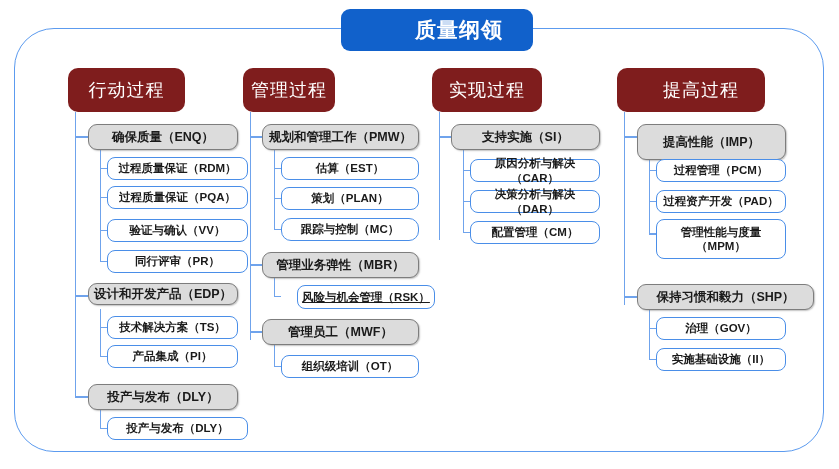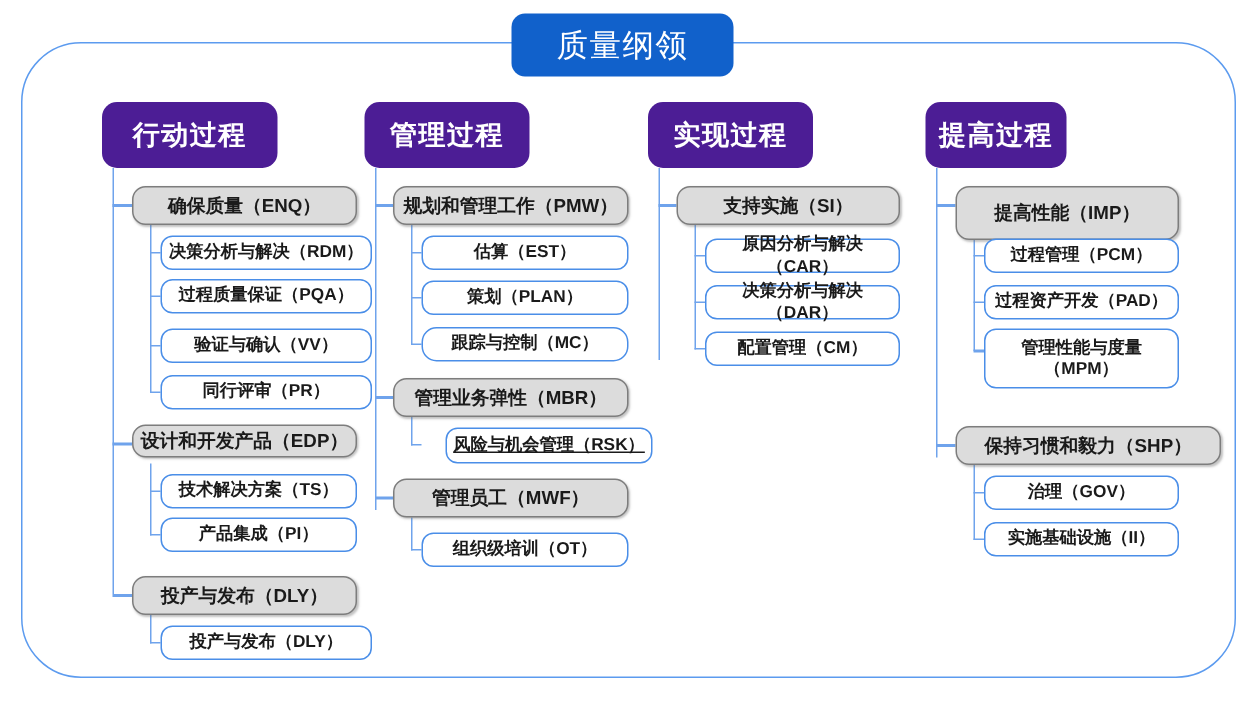--- a/index.html
+++ b/index.html
@@ -22,35 +22,36 @@
   }
 
   
   .root-title{
     position:absolute;
     left:341px;top:9px;width:148px;height:42px;
     background:#1161CB;
     border-radius:9px;
     color:#ffffff;
     font-size:21px;
-    font-weight:400;
+    font-weight:700;
     letter-spacing:1px;
     display:flex;align-items:center;justify-content:center;
     z-index:5;
+    padding-left:44px;
   }
 
   
   .col-header{
     position:absolute;
     height:44px;
-    background:#4c1d95;
+    background:#7f1d1d;
     border-radius:10px;
     color:#ffffff;
     font-size:18px;
-    font-weight:700;
+    font-weight:400;
     letter-spacing:1px;
     display:flex;align-items:center;justify-content:center;
     z-index:4;
   }
 
   
   .vline{position:absolute;width:1.4px;background:#6FA3EC;z-index:1;}
   .hline{position:absolute;height:1.4px;background:#6FA3EC;z-index:1;}
 
   
@@ -95,40 +96,40 @@
 
   <div class="root-title">质量纲领</div>
 
   <div id="tree-layer">
       <div class="col-header" style="left: 68px; top: 68px; width: 117px;">行动过程</div>
       <div class="vline" style="left: 75px; top: 112px; height: 284px;"></div>
       <div class="hline" style="left: 75px; top: 136.3px; width: 13px;"></div>
       <div class="grp-box" style="left: 88px; top: 124px; width: 150px; height: 26px;">确保质量（ENQ）</div>
       <div class="vline" style="left: 100px; top: 150px; height: 111.5px;"></div>
       <div class="hline" style="left: 100px; top: 167.8px; width: 7px;"></div>
-      <div class="leaf-box" style="left: 107px; top: 157px; width: 141px; height: 23px;">决策分析与解决（RDM）</div>
+      <div class="leaf-box" style="left: 107px; top: 157px; width: 141px; height: 23px;">过程质量保证（RDM）</div>
       <div class="hline" style="left: 100px; top: 196.8px; width: 7px;"></div>
       <div class="leaf-box" style="left: 107px; top: 186px; width: 141px; height: 23px;">过程质量保证（PQA）</div>
       <div class="hline" style="left: 100px; top: 229.8px; width: 7px;"></div>
       <div class="leaf-box" style="left: 107px; top: 219px; width: 141px; height: 23px;">验证与确认（VV）</div>
       <div class="hline" style="left: 100px; top: 260.8px; width: 7px;"></div>
       <div class="leaf-box" style="left: 107px; top: 250px; width: 141px; height: 23px;">同行评审（PR）</div>
       <div class="hline" style="left: 75px; top: 295.3px; width: 13px;"></div>
       <div class="grp-box" style="left: 88px; top: 283px; width: 150px; height: 22px;">设计和开发产品（EDP）</div>
       <div class="vline" style="left: 100px; top: 309px; height: 47.5px;"></div>
       <div class="hline" style="left: 100px; top: 326.8px; width: 7px;"></div>
       <div class="leaf-box" style="left: 107px; top: 316px; width: 131px; height: 23px;">技术解决方案（TS）</div>
       <div class="hline" style="left: 100px; top: 355.8px; width: 7px;"></div>
       <div class="leaf-box" style="left: 107px; top: 345px; width: 131px; height: 23px;">产品集成（PI）</div>
       <div class="hline" style="left: 75px; top: 396.3px; width: 13px;"></div>
       <div class="grp-box" style="left: 88px; top: 384px; width: 150px; height: 26px;">投产与发布（DLY）</div>
       <div class="vline" style="left: 100px; top: 410px; height: 18.5px;"></div>
       <div class="hline" style="left: 100px; top: 427.8px; width: 7px;"></div>
       <div class="leaf-box" style="left: 107px; top: 417px; width: 141px; height: 23px;">投产与发布（DLY）</div>
-      <div class="col-header" style="left: 243px; top: 68px; width: 110px;">管理过程</div>
+      <div class="col-header" style="left: 243px; top: 68px; width: 92px;">管理过程</div>
       <div class="vline" style="left: 250px; top: 112px; height: 228px;"></div>
       <div class="hline" style="left: 250px; top: 136.3px; width: 12px;"></div>
       <div class="grp-box" style="left: 262px; top: 124px; width: 157px; height: 26px;">规划和管理工作（PMW）</div>
       <div class="vline" style="left: 274px; top: 150px; height: 79.5px;"></div>
       <div class="hline" style="left: 274px; top: 167.8px; width: 7px;"></div>
       <div class="leaf-box" style="left: 281px; top: 157px; width: 138px; height: 23px;">估算（EST）</div>
       <div class="hline" style="left: 274px; top: 197.8px; width: 7px;"></div>
       <div class="leaf-box" style="left: 281px; top: 187px; width: 138px; height: 23px;">策划（PLAN）</div>
       <div class="hline" style="left: 274px; top: 228.8px; width: 7px;"></div>
       <div class="leaf-box" style="left: 281px; top: 218px; width: 138px; height: 23px; border-radius: 10px;">跟踪与控制（MC）</div>
@@ -146,21 +147,21 @@
       <div class="vline" style="left: 439px; top: 112px; height: 128px;"></div>
       <div class="hline" style="left: 439px; top: 136.3px; width: 12px;"></div>
       <div class="grp-box" style="left: 451px; top: 124px; width: 149px; height: 26px;">支持实施（SI）</div>
       <div class="vline" style="left: 463px; top: 150px; height: 82.5px;"></div>
       <div class="hline" style="left: 463px; top: 169.8px; width: 7px;"></div>
       <div class="leaf-box" style="left: 470px; top: 159px; width: 130px; height: 23px;">原因分析与解决（CAR）</div>
       <div class="hline" style="left: 463px; top: 200.8px; width: 7px;"></div>
       <div class="leaf-box" style="left: 470px; top: 190px; width: 130px; height: 23px;">决策分析与解决（DAR）</div>
       <div class="hline" style="left: 463px; top: 231.8px; width: 7px;"></div>
       <div class="leaf-box" style="left: 470px; top: 221px; width: 130px; height: 23px;">配置管理（CM）</div>
-      <div class="col-header" style="left: 617px; top: 68px; width: 94px;">提高过程</div>
+      <div class="col-header" style="left: 617px; top: 68px; width: 128px; padding-left: 20px;">提高过程</div>
       <div class="vline" style="left: 624px; top: 112px; height: 193px;"></div>
       <div class="hline" style="left: 624px; top: 136.3px; width: 13px;"></div>
       <div class="grp-box" style="left: 637px; top: 124px; width: 149px; height: 36px;">提高性能（IMP）</div>
       <div class="vline" style="left: 649px; top: 150px; height: 84px;"></div>
       <div class="hline" style="left: 649px; top: 169.8px; width: 7px;"></div>
       <div class="leaf-box" style="left: 656px; top: 159px; width: 130px; height: 23px;">过程管理（PCM）</div>
       <div class="hline" style="left: 649px; top: 200.8px; width: 7px;"></div>
       <div class="leaf-box" style="left: 656px; top: 190px; width: 130px; height: 23px;">过程资产开发（PAD）</div>
       <div class="hline" style="left: 649px; top: 233.3px; width: 7px;"></div>
       <div class="leaf-box" style="left: 656px; top: 219px; width: 130px; height: 40px;">管理性能与度量<br>（MPM）</div>

